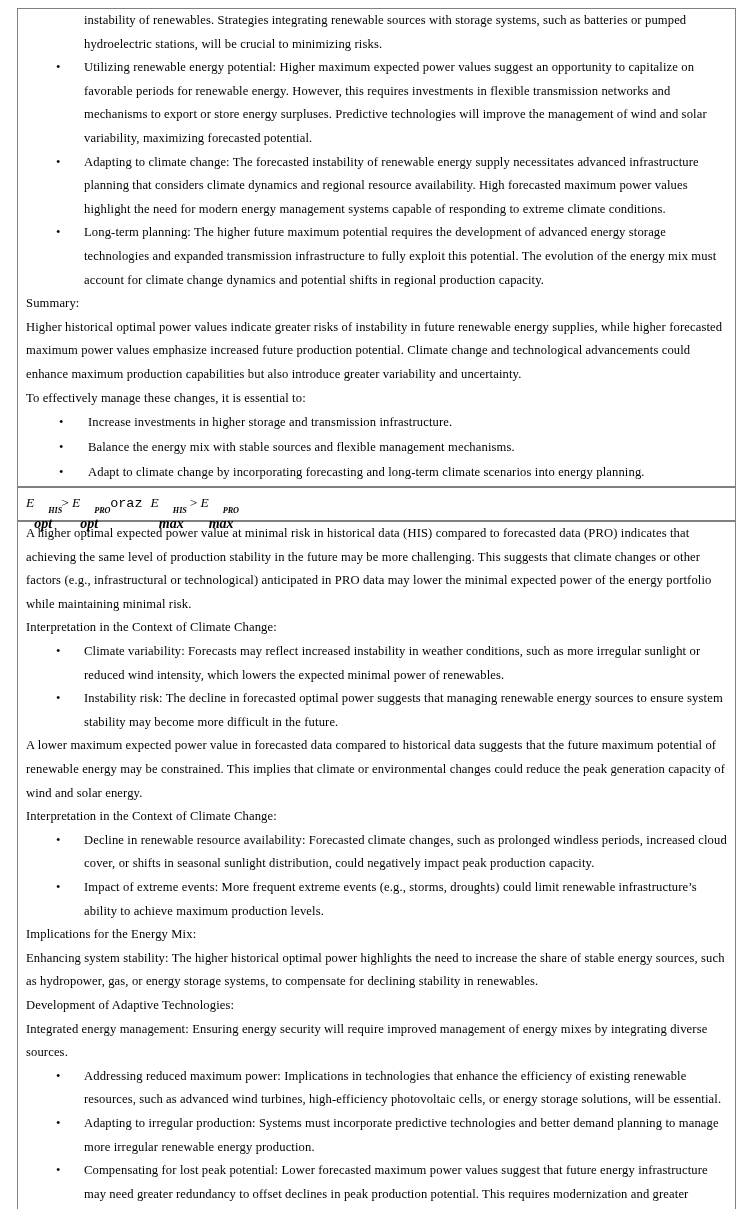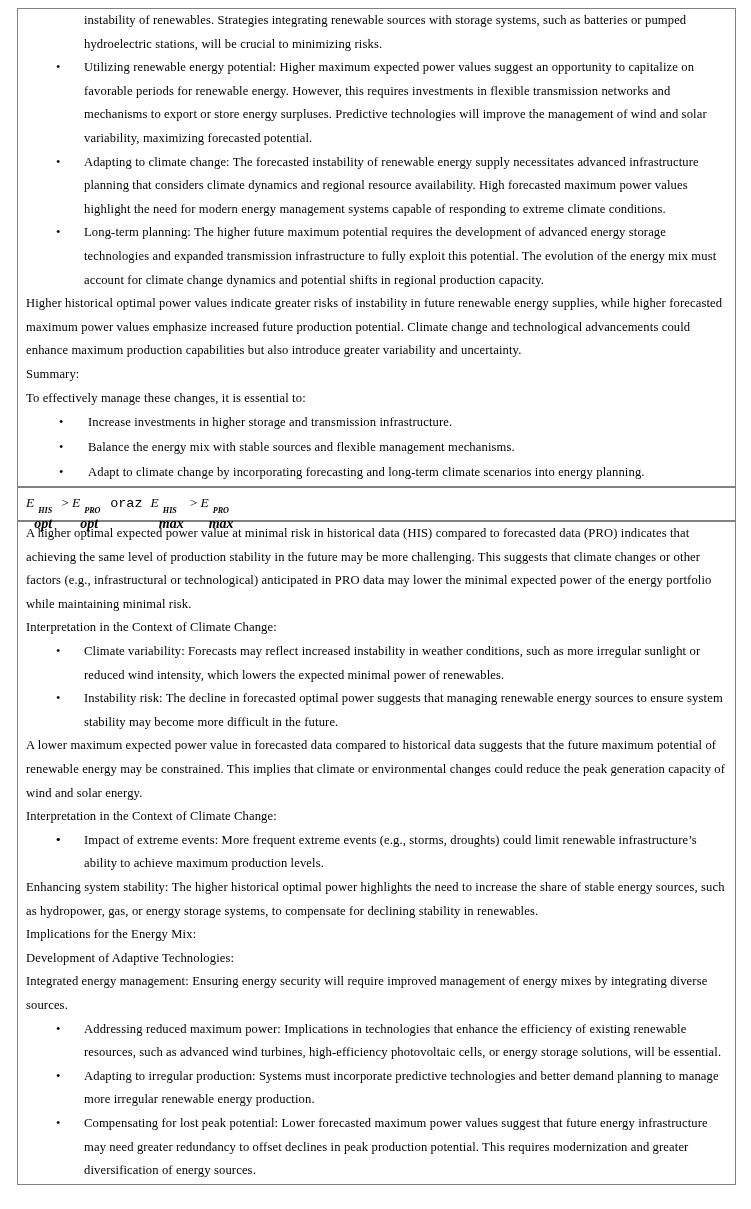--- a/index.html
+++ b/index.html
@@ -112,21 +112,21 @@
     padding: 0 4px;
     font-family: Liberation Mono, monospace;
   }
   .supsub {
     display: inline-block;
     position: relative;
     width: 0;
   }
   .supsub .s-top {
     position: absolute;
-    left: 4px;
+    left: 14px;
     top: -9px;
     font-size: 8.2px;
     font-style: italic;
     font-weight: bold;
     white-space: nowrap;
   }
   .supsub .s-bot {
     position: absolute;
     left: 0;
     top: 4px;
@@ -157,23 +157,23 @@
         <li>
           <span class="bullet-glyph">•</span>
           <span>Adapting to climate change: The forecasted instability of renewable energy supply necessitates advanced infrastructure planning that considers climate dynamics and regional resource availability. High forecasted maximum power values highlight the need for modern energy management systems capable of responding to extreme climate conditions.</span>
         </li>
         <li>
           <span class="bullet-glyph">•</span>
           <span>Long-term planning: The higher future maximum potential requires the development of advanced energy storage technologies and expanded transmission infrastructure to fully exploit this potential. The evolution of the energy mix must account for climate change dynamics and potential shifts in regional production capacity.</span>
         </li>
       </ul>
 
+      <p class="para">Summary:</p>
+
       <p class="para">Higher historical optimal power values indicate greater risks of instability in future renewable energy supplies, while higher forecasted maximum power values emphasize increased future production potential. Climate change and technological advancements could enhance maximum production capabilities but also introduce greater variability and uncertainty.</p>
-
-      <p class="para">Summary:</p>
 
       <p class="para">To effectively manage these changes, it is essential to:</p>
 
       <ul class="bullets spaced">
         <li>
           <span class="bullet-glyph">•</span>
           <span>Increase investments in higher storage and transmission infrastructure.</span>
         </li>
         <li>
           <span class="bullet-glyph">•</span>
@@ -209,30 +209,31 @@
         </li>
       </ul>
 
       <p class="para">A lower maximum expected power value in forecasted data compared to historical data suggests that the future maximum potential of renewable energy may be constrained. This implies that climate or environmental changes could reduce the peak generation capacity of wind and solar energy.</p>
 
       <p class="para">Interpretation in the Context of Climate Change:</p>
 
       <ul class="bullets">
         <li>
           <span class="bullet-glyph">•</span>
+          <span>Decline in renewable resource availability: Forecasted climate changes, such as prolonged windless periods, increased cloud cover, or shifts in seasonal sunlight distribution, could negatively impact peak production capacity.</span>
         </li>
         <li>
           <span class="bullet-glyph">•</span>
           <span>Impact of extreme events: More frequent extreme events (e.g., storms, droughts) could limit renewable infrastructure’s ability to achieve maximum production levels.</span>
         </li>
       </ul>
 
+      <p class="para">Implications for the Energy Mix:</p>
+
       <p class="para">Enhancing system stability: The higher historical optimal power highlights the need to increase the share of stable energy sources, such as hydropower, gas, or energy storage systems, to compensate for declining stability in renewables.</p>
-
-      <p class="para">Implications for the Energy Mix:</p>
 
       <p class="para">Development of Adaptive Technologies:</p>
 
       <p class="para">Integrated energy management: Ensuring energy security will require improved management of energy mixes by integrating diverse sources.</p>
 
       <ul class="bullets">
         <li>
           <span class="bullet-glyph">•</span>
           <span>Addressing reduced maximum power: Implications in technologies that enhance the efficiency of existing renewable resources, such as advanced wind turbines, high-efficiency photovoltaic cells, or energy storage solutions, will be essential.</span>
         </li>

